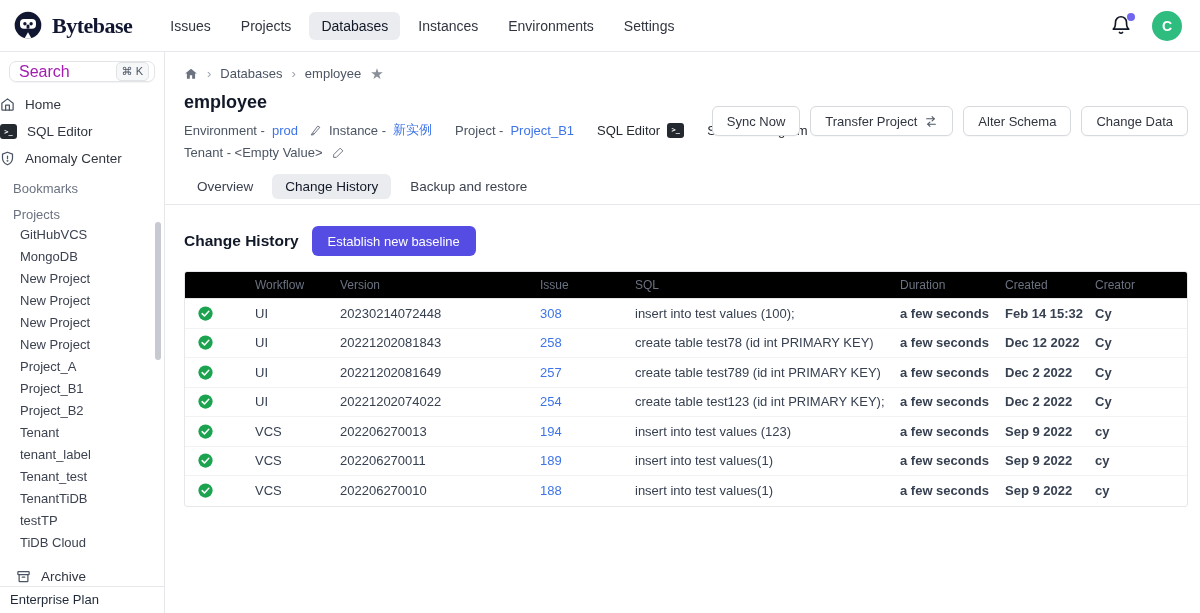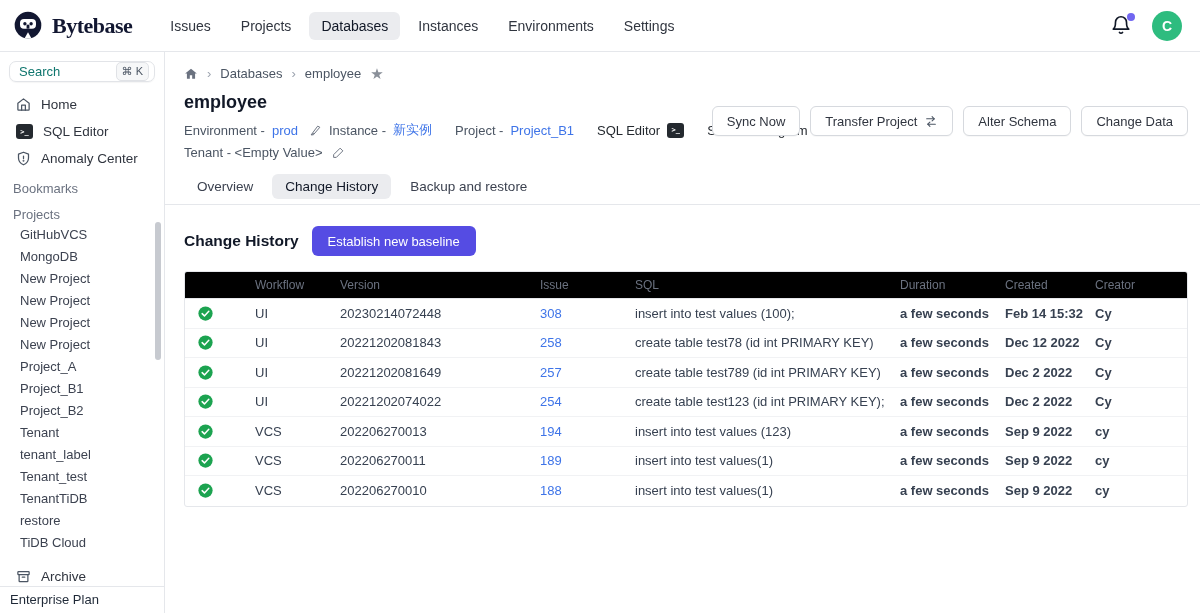--- a/index.html
+++ b/index.html
@@ -20,25 +20,25 @@
   .bell-dot { position:absolute; top:-1px; right:-1px; width:8px; height:8px; border-radius:50%; background:#7166f0; }
   .avatar { width:30px; height:30px; border-radius:50%; background:#2ebc7f; color:#fff;
     display:flex; align-items:center; justify-content:center; font-size:14px; font-weight:700; cursor:pointer; }
 
   
   .body { flex:1; display:flex; min-height:0; }
   .sidebar { width:165px; flex:0 0 165px; border-right:1px solid #e5e7eb; position:relative;
     padding-top:9px; display:flex; flex-direction:column; overflow:hidden; background:#fff; }
   .search-box { margin:0 9px; height:27px; border:1px solid #e2e4e8; border-radius:7px;
     display:flex; align-items:center; padding:0 5px 0 9px; box-shadow:0 1px 1px rgba(0,0,0,.04); cursor:text; }
-  .search-ph { color:#0f766e; font-size:13px; flex:1; }
+  .search-ph { color:#a21caf; font-size:16px; flex:1; }
   .kbd { font-size:11px; color:#4b5563; border:1px solid #e0e2e6; background:#f6f7f8;
     border-radius:5px; padding:2px 5px; white-space:nowrap; }
   .side-nav { margin-top:9px; }
-  .side-item { height:27px; display:flex; align-items:center; gap:10px; padding-left:16px;
+  .side-item { height:27px; display:flex; align-items:center; gap:10px; padding-left:0;
     font-size:13.5px; color:#30353f; cursor:pointer; }
   .side-item svg { flex:0 0 auto; }
   .section-label { margin:9px 0 2px 13px; font-size:13px; color:#6b7280; }
   .proj-item { height:22px; line-height:22px; padding-left:20px; font-size:13px; color:#3c4250;
     cursor:pointer; white-space:nowrap; overflow:hidden; }
   .archive-row { margin-top:12px; height:26px; display:flex; align-items:center; gap:10px;
     padding-left:16px; font-size:13.5px; color:#30353f; cursor:pointer; }
   .plan-footer { margin-top:auto; border-top:1px solid #e5e7eb; padding:5px 0 6px 10px;
     font-size:13px; color:#1f2937; }
   .scrollbar-thumb { position:absolute; right:3px; top:170px; width:6px; height:138px;
@@ -167,21 +167,21 @@
           <div class="proj-item">New Project</div>
           <div class="proj-item">New Project</div>
           <div class="proj-item">New Project</div>
           <div class="proj-item">Project_A</div>
           <div class="proj-item">Project_B1</div>
           <div class="proj-item">Project_B2</div>
           <div class="proj-item">Tenant</div>
           <div class="proj-item">tenant_label</div>
           <div class="proj-item">Tenant_test</div>
           <div class="proj-item">TenantTiDB</div>
-          <div class="proj-item">restore</div>
+          <div class="proj-item">testTP</div>
           <div class="proj-item">TiDB Cloud</div>
         </div>
       <div class="archive-row">
         <span style="display:inline-flex;">
           <svg width="15" height="15" viewBox="0 0 24 24" fill="none" stroke="#4b5563" stroke-width="2" stroke-linecap="round" stroke-linejoin="round">
               <rect x="3" y="4" width="18" height="5" rx="1"></rect>
               <path d="M5 9 v10 a1 1 0 0 0 1 1 h12 a1 1 0 0 0 1-1 V9"></path>
               <line x1="10" y1="13" x2="14" y2="13"></line>
             </svg>
         </span>

